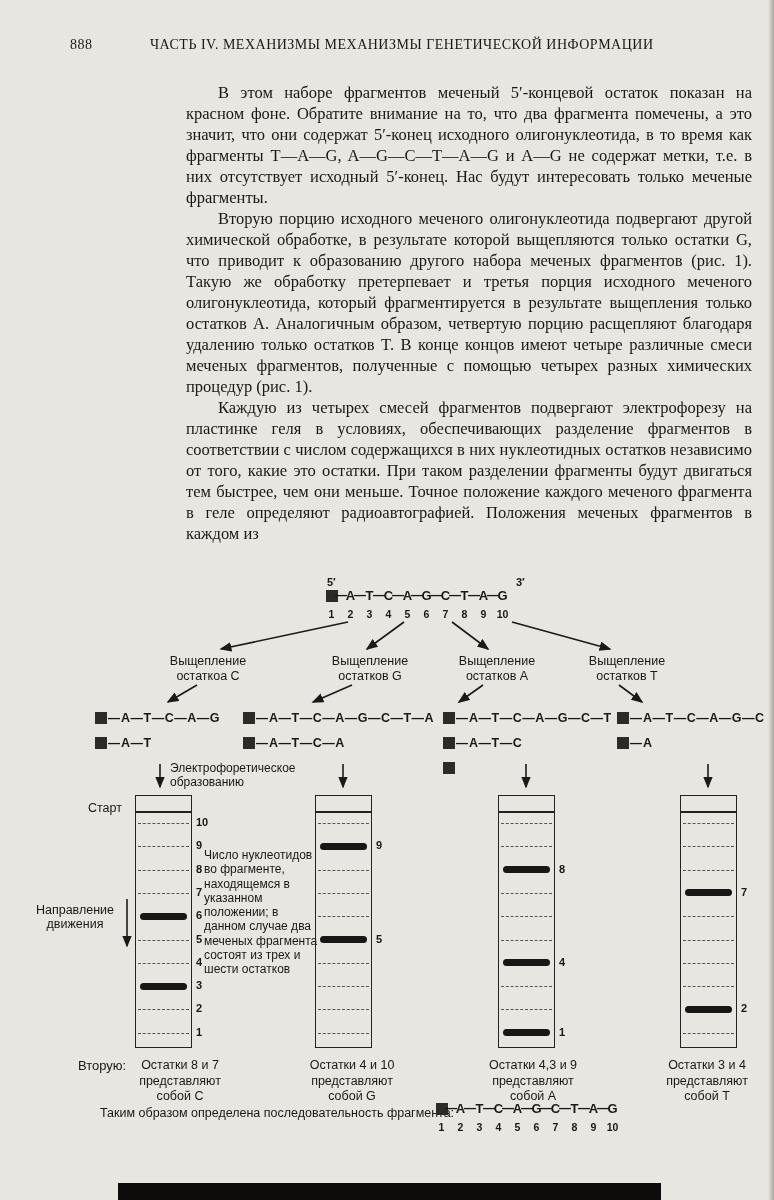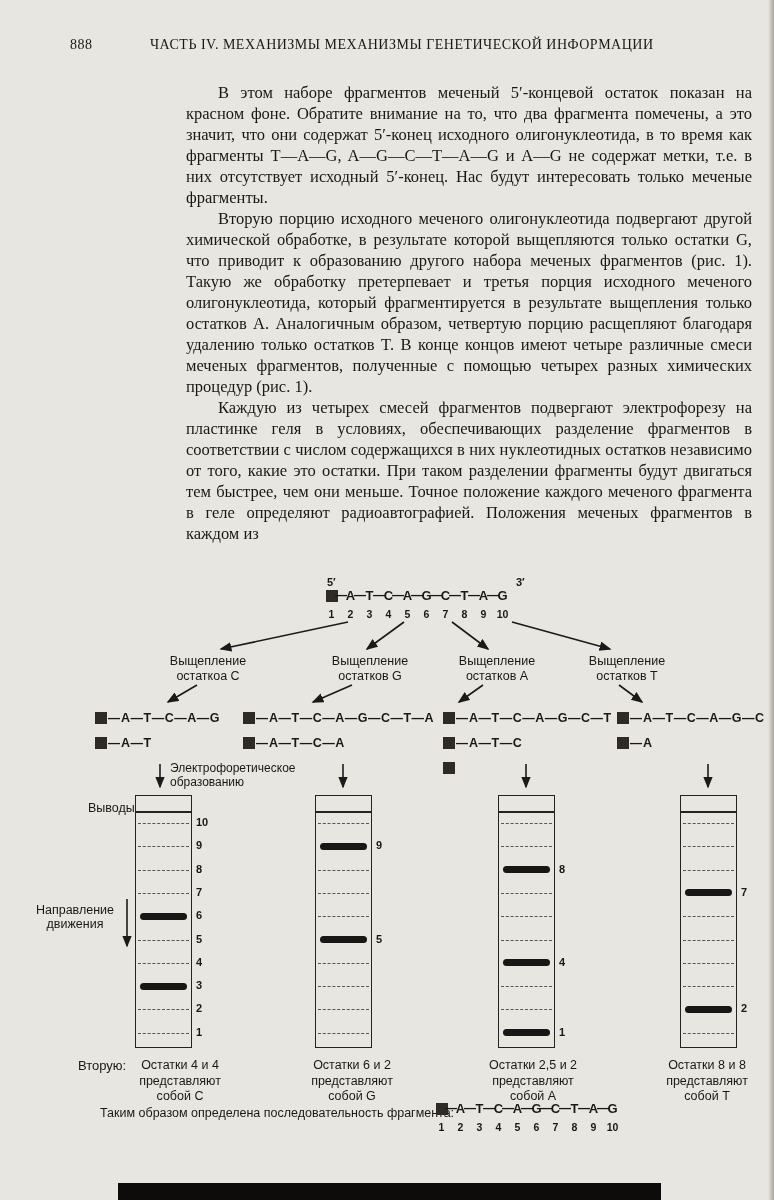--- a/index.html
+++ b/index.html
@@ -192,23 +192,24 @@
       </div>
       <div class="frag-row">
         <span class="frag-box" style="background: rgb(46, 42, 40);"></span>
         <span class="frag-dash">—</span>
         <span class="frag-text">A</span>
       </div>
     </div>
 
   <div class="abs electro-label">Электрофоретическое
 образованию</div>
-  <div class="abs start-label">Выводы</div>
+  <div class="abs start-label">Старт</div>
   <div class="abs direction-label">Направление
 движения</div>
+  <div class="abs note-text">Число нуклеотидов во фрагменте, находящемся в указанном положении; в данном случае два меченых фрагмента состоят из трех и шести остатков</div>
 
   <div class="gel-lane" style="left:135px;">
       <div class="lane-start"></div>
       <div class="lane-dash" style="top: 27px;"></div>
       <div class="lane-num" style="top: 19px;">10</div>
       <div class="lane-dash" style="top: 50.3px;"></div>
       <div class="lane-num" style="top: 42.3px;">9</div>
       <div class="lane-dash" style="top: 73.6px;"></div>
       <div class="lane-num" style="top: 65.6px;">8</div>
       <div class="lane-dash" style="top: 96.9px;"></div>
@@ -267,30 +268,30 @@
       <div class="lane-dash" style="top: 120.2px;"></div>
       <div class="lane-dash" style="top: 143.5px;"></div>
       <div class="lane-dash" style="top: 166.8px;"></div>
       <div class="lane-dash" style="top: 190.1px;"></div>
       <div class="lane-band" style="top: 209.9px;"></div>
       <div class="lane-num" style="top: 205.4px;">2</div>
       <div class="lane-dash" style="top: 236.7px;"></div>
     </div>
 
   <div class="abs conclusions-label">Вторую:</div>
-  <div class="conclusion" style="left:180px;">Остатки 4 и 4
+  <div class="conclusion" style="left:180px;">Остатки 8 и 7
 представляют
 собой C</div>
-  <div class="conclusion" style="left:352px;">Остатки 6 и 2
+  <div class="conclusion" style="left:352px;">Остатки 4 и 10
 представляют
 собой G</div>
-  <div class="conclusion" style="left:533px;">Остатки 2,5 и 2
+  <div class="conclusion" style="left:533px;">Остатки 4,3 и 9
 представляют
 собой A</div>
-  <div class="conclusion" style="left:707px;">Остатки 8 и 8
+  <div class="conclusion" style="left:707px;">Остатки 3 и 4
 представляют
 собой T</div>
 
   <div class="abs result-label">Таким образом определена последовательность фрагмента:</div>
   <div class="seq-host" style="left:432px; top:527px; width:190px;">
       <span class="seq-box" style="left: 3.5px; background: rgb(46, 42, 40);"></span>
       <span class="seq-dash" style="left: 12px;">—</span>
       <span class="seq-letter" style="left: 19px; width: 19px;">A</span>
       <span class="seq-dash" style="left: 31px;">—</span>
       <span class="seq-letter" style="left: 38px; width: 19px;">T</span>

